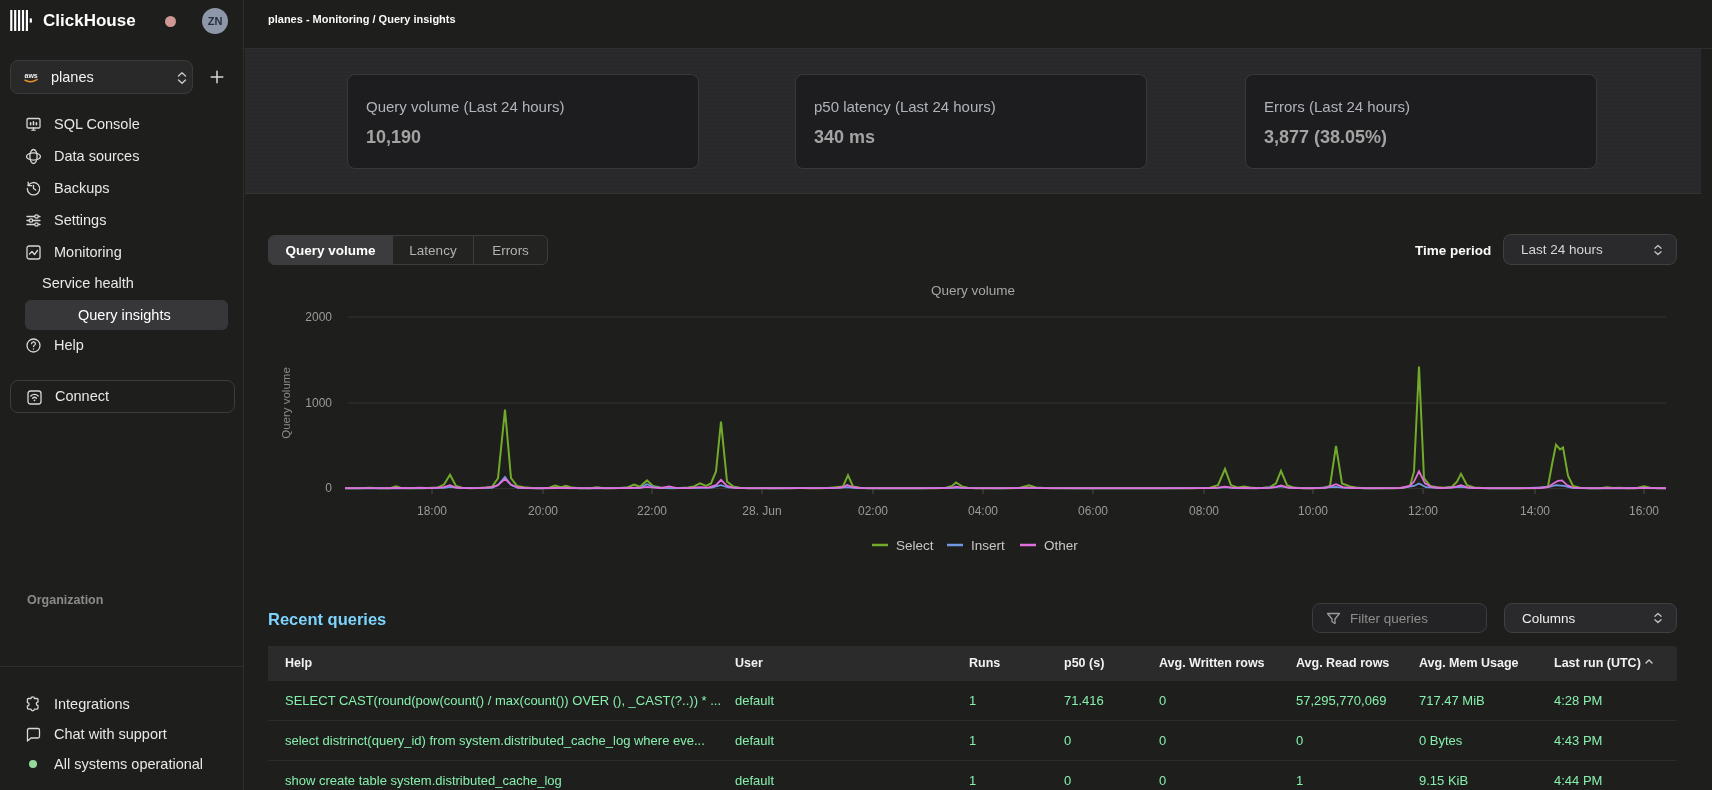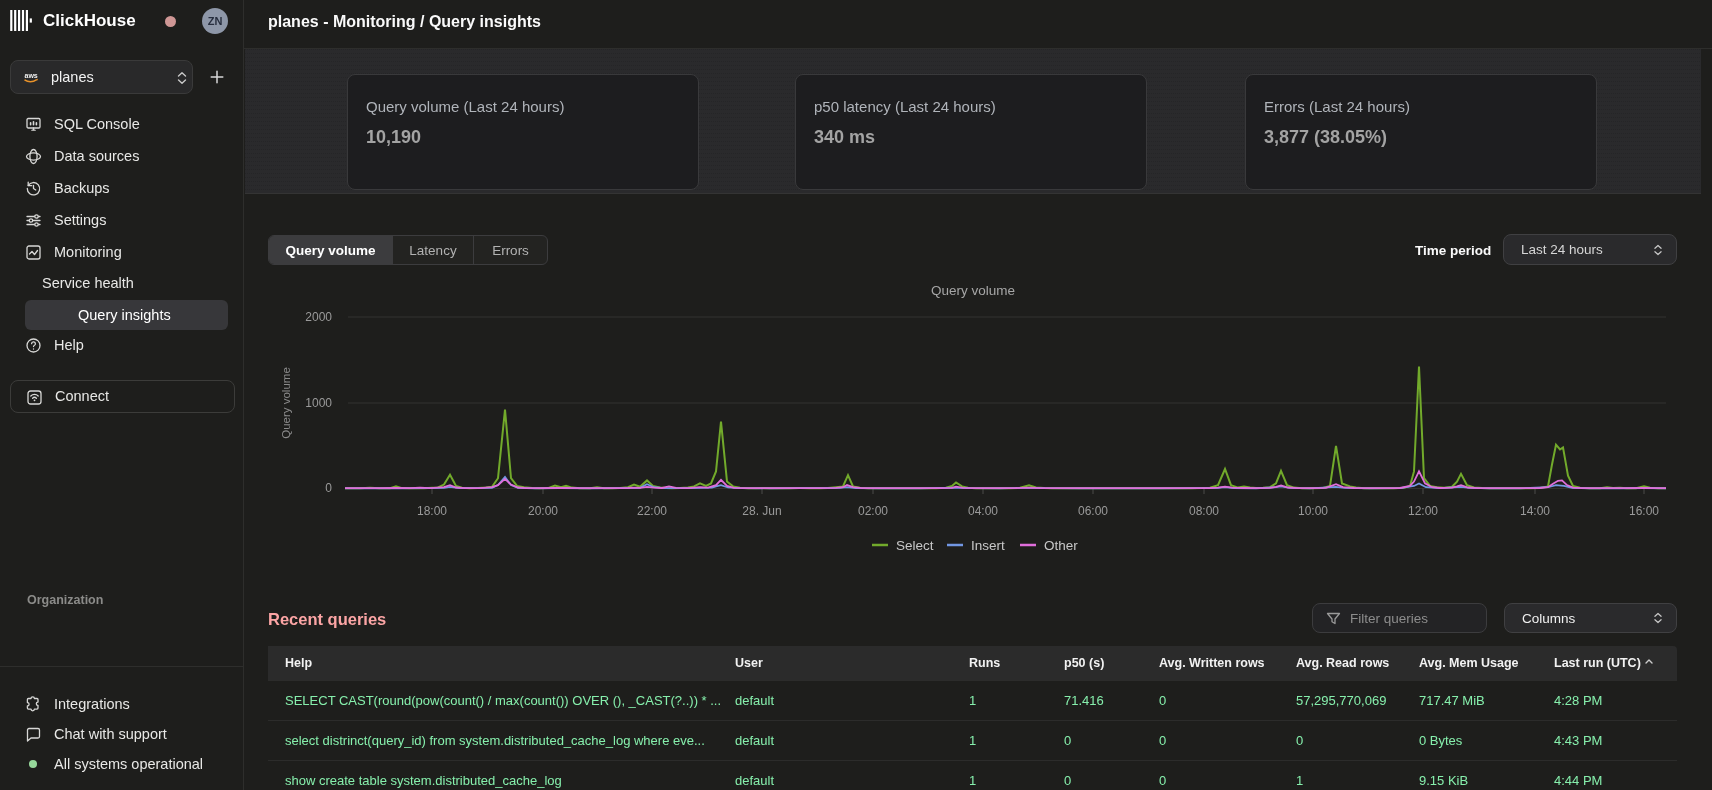--- a/index.html
+++ b/index.html
@@ -10,39 +10,39 @@
   
   #sidebar { position:absolute; left:0; top:0; width:244px; height:790px; background:#1e1e1c; border-right:1px solid #2e2e2c; }
   .side-item { position:absolute; left:0; width:244px; height:30px; color:#e8e8e6; font-size:14.5px; display:flex; align-items:center; }
   .side-item .txt { position:absolute; left:54px; }
   .side-item .txt2 { position:absolute; left:42px; }
   .side-item svg { position:absolute; left:25px; }
   .hl { position:absolute; left:25px; width:203px; height:30px; background:#37373a; border-radius:6px; }
 
   
   #topbar { position:absolute; left:244px; top:0; width:1468px; height:49px; background:#1e1e1c; border-bottom:1px solid #2e2e2c; }
-  #topbar .title { position:absolute; left:24px; top:13px; color:#fafafa; font-size:16px; font-weight:bold; }
+  #topbar .title { position:absolute; left:24px; top:13px; color:#fafafa; font-size:11px; font-weight:bold; }
 
   
   #band { position:absolute; left:245px; top:49px; width:1456px; height:145px; background-color:#2a2a2c; background-image:radial-gradient(circle at 0.5px 0.5px, #252527 0.6px, rgba(0,0,0,0) 0.8px); background-size:2px 4px; border-bottom:1px solid #343434; }
-  .card { position:absolute; top:25px; width:352px; height:116px; background:#1d1d1f; border:1px solid #39393b; border-radius:8px; padding:23px 18px 0 18px; }
+  .card { position:absolute; top:25px; width:352px; height:95px; background:#1d1d1f; border:1px solid #39393b; border-radius:8px; padding:23px 18px 0 18px; }
   .card .lbl { color:#b0b4ba; font-size:15px; }
   .card .val { margin-top:12px; color:#a3a3a3; font-size:18px; font-weight:bold; }
 
   
   #tabs { position:absolute; left:268px; top:235px; height:30px; display:flex; border:1px solid #3c3c3e; border-radius:6px; overflow:hidden; background:#232321; }
   #tabs .tab { height:28px; display:flex; align-items:center; justify-content:center; font-size:13.5px; color:#b2b2b2; border-right:1px solid #3c3c3e; }
   #tabs .tab:last-child { border-right:none; }
   #tabs .tab.active { background:#3c3c3e; color:#fff; font-weight:bold; }
   .tp-label { position:absolute; left:1415px; top:243px; color:#fafafa; font-size:13.5px; font-weight:bold; }
   .select { position:absolute; background:#2a2a2c; border:1px solid #404042; border-radius:8px; color:#d6d6d6; font-size:13.5px; display:flex; align-items:center; }
   .select .chev { position:absolute; right:11px; }
 
   
-  #recent-h { position:absolute; left:268px; top:610px; color:#fca5a5; font-size:16.5px; font-weight:bold; }
+  #recent-h { position:absolute; left:268px; top:610px; color:#7dd3fc; font-size:16.5px; font-weight:bold; }
   #filter { position:absolute; left:1312px; top:603px; width:175px; height:30px; background:#232325; border:1px solid #3c3c3e; border-radius:8px; color:#8d8d8d; font-size:13.5px; display:flex; align-items:center; }
   table { position:absolute; left:268px; top:646px; width:1409px; border-collapse:collapse; table-layout:fixed; }
   th { background:#2b2b2b; height:34px; text-align:left; color:#f2f2f2; font-size:12.5px; font-weight:bold; white-space:nowrap; overflow:hidden; }
   th:first-child { border-top-left-radius:4px; }
   th:last-child { border-top-right-radius:4px; }
   td { height:40px; color:#86efac; font-size:13px; border-top:1px solid #2c2c2b; white-space:nowrap; overflow:hidden; }
   th:first-child, td:first-child { padding-left:17px; border-radius:0; }
 </style>
 </head>
 <body>

